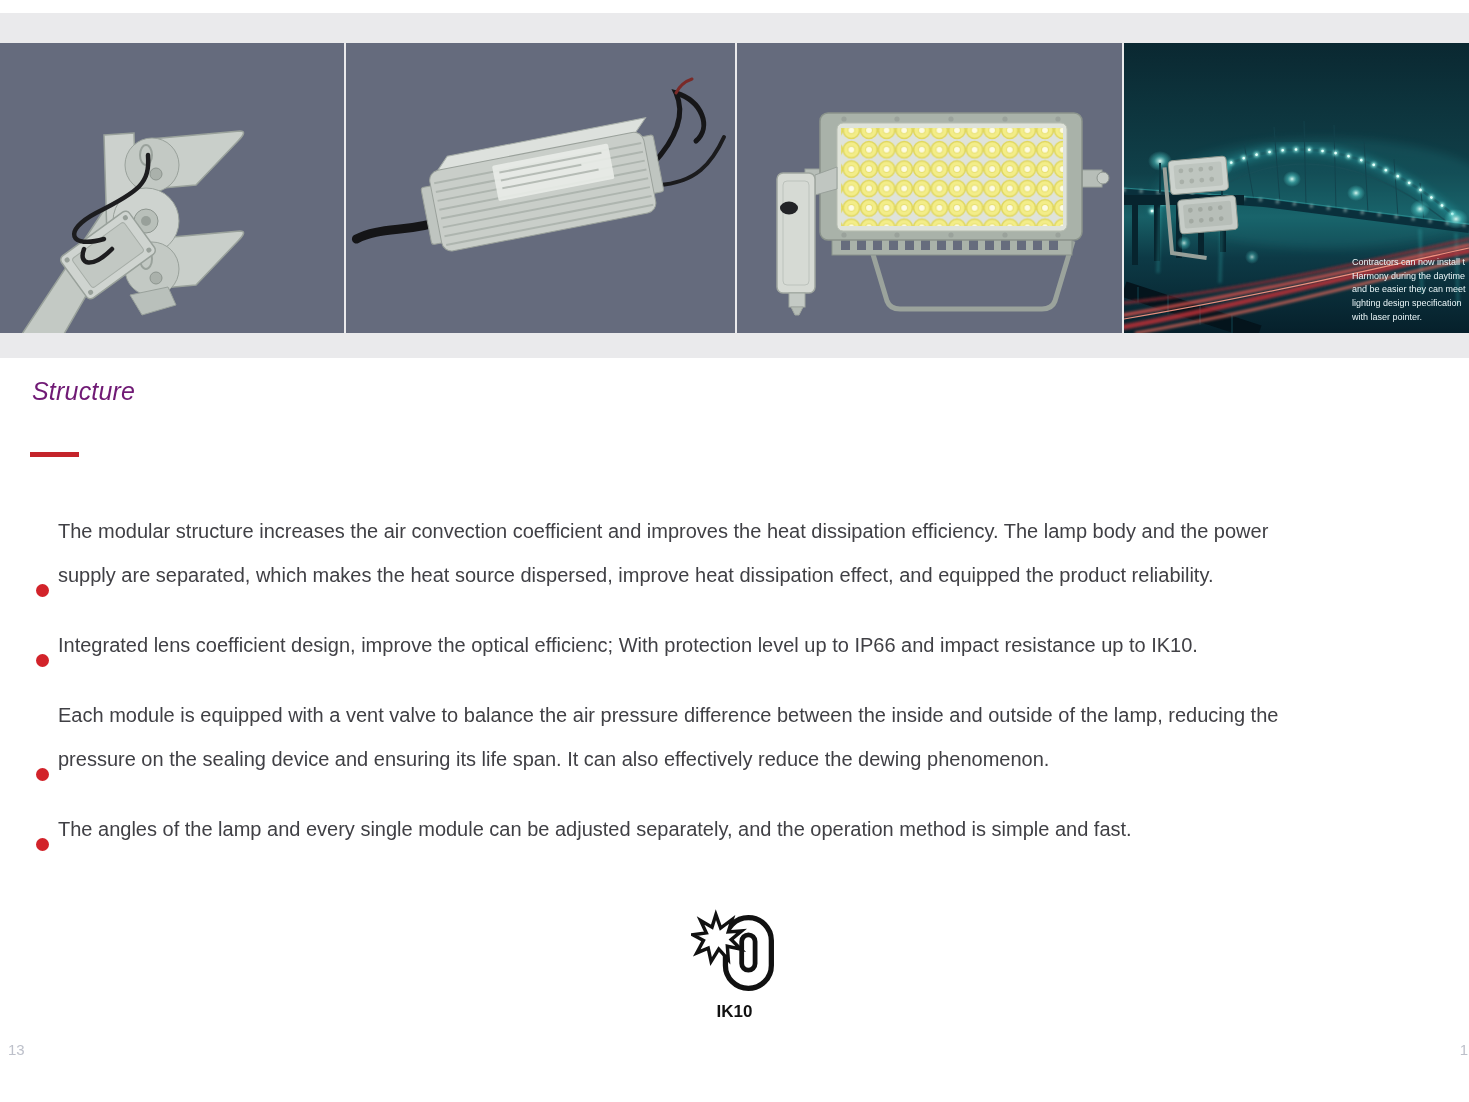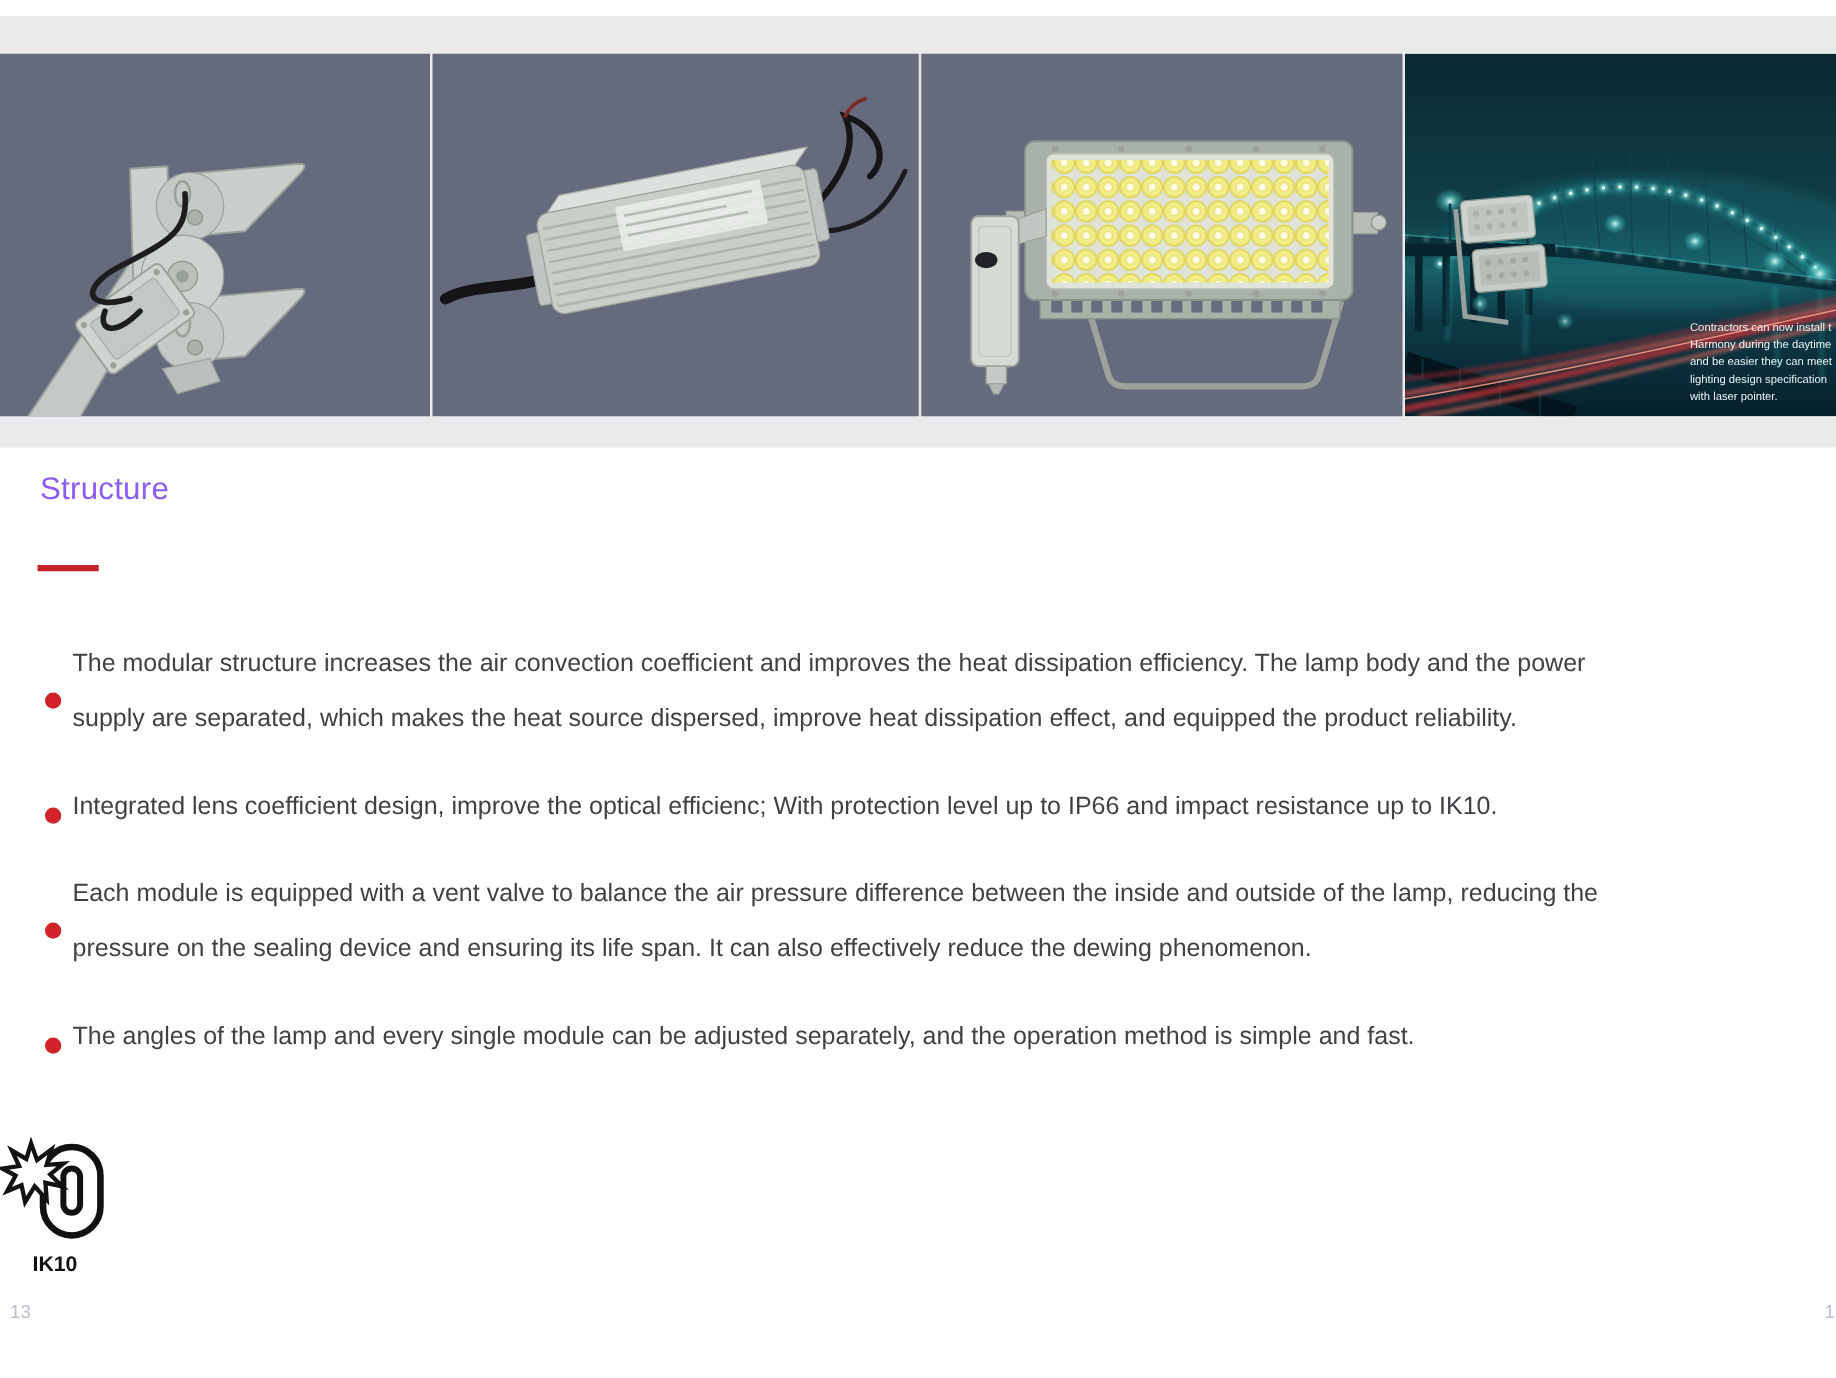--- a/index.html
+++ b/index.html
@@ -10,29 +10,29 @@
     color:#3f3f44;
   }
   
   .band{position:absolute;left:0;top:13px;width:1469px;height:345px;background:#eaeaec;}
   .panels{position:absolute;left:0;top:43px;height:290px;display:flex;gap:2px;}
   .panel{height:290px;background:#656b7d;overflow:hidden;flex:none;}
   .panel.photo{background:#a3a3a3;}
   .panel svg{display:block;}
   .photo text{font-family:"Liberation Sans",sans-serif;}
   
-  .heading{position:absolute;left:32px;top:377px;font-size:25px;color:#8b5cf6;letter-spacing:.2px;}
+  .heading{position:absolute;left:32px;top:377px;font-size:25px;color:#701a75;letter-spacing:.2px;font-style:italic;}
   .redbar{position:absolute;left:30px;top:452px;width:49px;height:5px;background:#c4242b;}
   
   .bullets{position:absolute;left:36px;top:509px;}
-  .bullet{display:flex;align-items:center;margin-bottom:26px;}
+  .bullet{display:flex;align-items:flex-end;margin-bottom:26px;}
   .dot{flex:none;width:13px;height:13px;border-radius:50%;background:#d2232a;margin-top:15px;margin-right:9px;}
   .bline{font-size:20px;line-height:44px;white-space:nowrap;color:#404045;}
   
-  .badges{position:absolute;left:0;top:908px;width:1469px;display:flex;gap:22px;}
+  .badges{position:absolute;left:0;top:908px;width:1469px;display:flex;justify-content:center;gap:22px;}
   .badge{width:88px;display:flex;flex-direction:column;align-items:center;}
   .badge .lbl{margin-top:6px;font-size:17px;font-weight:bold;color:#111;}
   
   .pg{position:absolute;top:1041px;font-size:15px;color:#bdc0ca;}
   .pg.left{left:8px;}
   .pg.right{right:1px;}
 </style>
 </head>
 <body>
 

